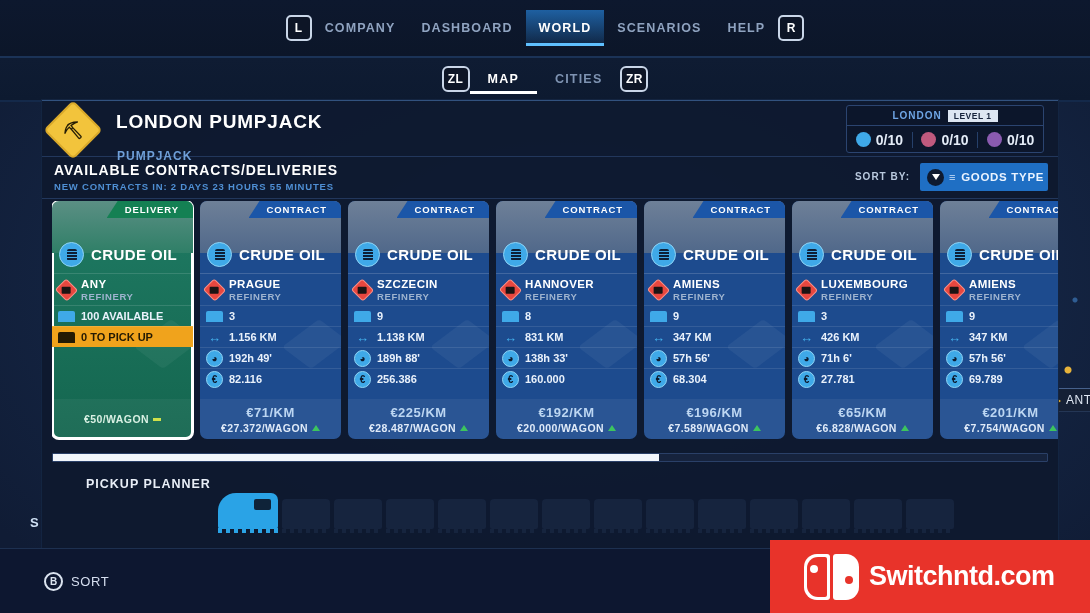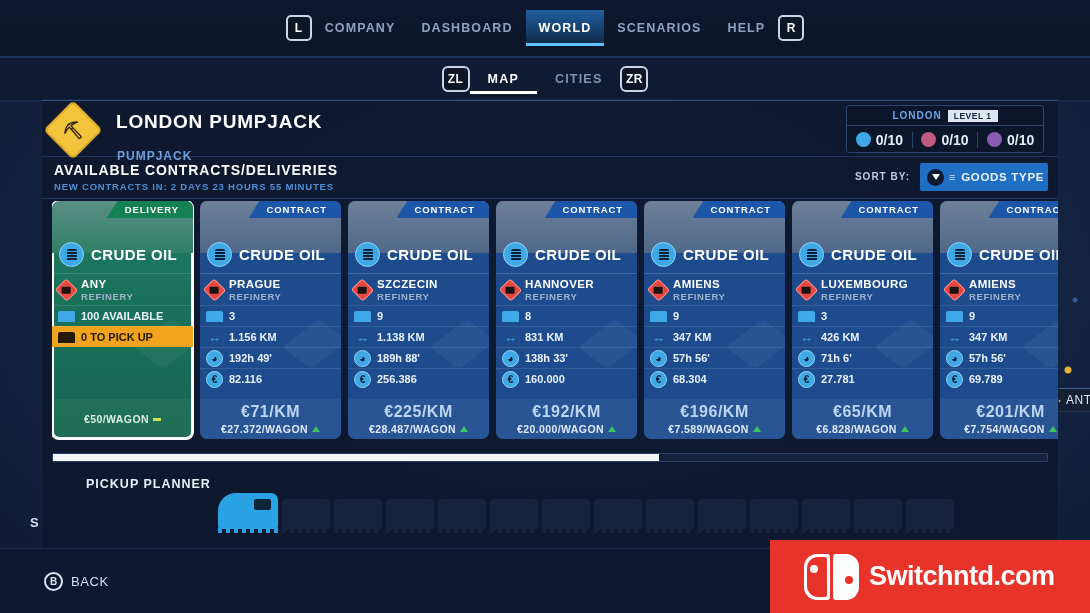--- a/index.html
+++ b/index.html
@@ -203,21 +203,21 @@
   .card.delivery { background: linear-gradient(180deg, #1f7a63 0%, #14664f 100%); }
   .row.highlight { background: #f0a31c; color: #241a03; }
   .row.highlight .wagon-ico { background: #241a03; }
 
   .card-foot {
     position: absolute; left: 0; bottom: 0; width: 100%; height: 40px;
     display: flex; flex-direction: column; align-items: center; justify-content: center; gap: 2px;
     background: rgba(255,255,255,.06);
   }
   .card.delivery .card-foot { background: rgba(255,255,255,.05); }
-  .fkm { color: #bcd6f2; font-size: 16px; font-weight: bold; letter-spacing: .5px; }
+  .fkm { color: #bcd6f2; font-size: 13px; font-weight: bold; letter-spacing: .5px; }
   .fwagon { color: #dfeaf8; font-size: 10.5px; font-weight: bold; letter-spacing: .4px; display: flex; align-items: center; gap: 4px; }
   .tri-up { width: 0; height: 0; border-left: 4px solid transparent; border-right: 4px solid transparent; border-bottom: 6px solid #3cc45f; }
   .dash { width: 8px; height: 3px; background: #cfe04a; }
   .card.delivery .fwagon { color: #d9f0e3; }
 
   .watermark-card-deco {
     position: absolute; right: 8px; top: 120px; width: 36px; height: 46px;
     background: rgba(255,255,255,.05); transform: rotate(45deg) skew(-8deg,-8deg); border-radius: 4px;
   }
 
@@ -743,21 +743,21 @@
           <div class="wagon-slot"></div>
         </div>
     </div>
   </div>
 
   <div class="ghost-s">S</div>
 
   <div class="bottombar">
     <div class="back-btn">
       <span class="btn-circle">B</span>
-      <span class="back-label">BACK</span>
+      <span class="back-label">SORT</span>
     </div>
   </div>
 
   <div class="watermark">
     <div class="sw-logo">
       <span class="jc-left">
           <i></i>
           <b></b>
         </span>
       <span class="jc-right">

